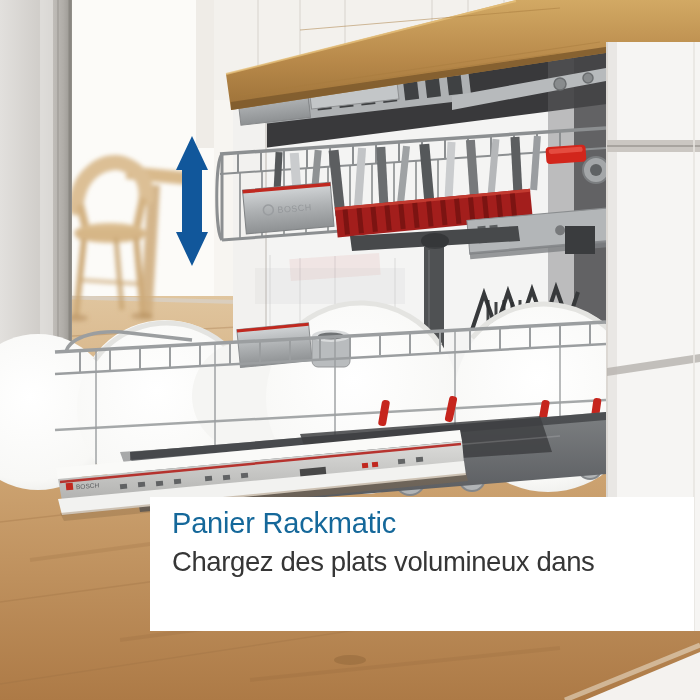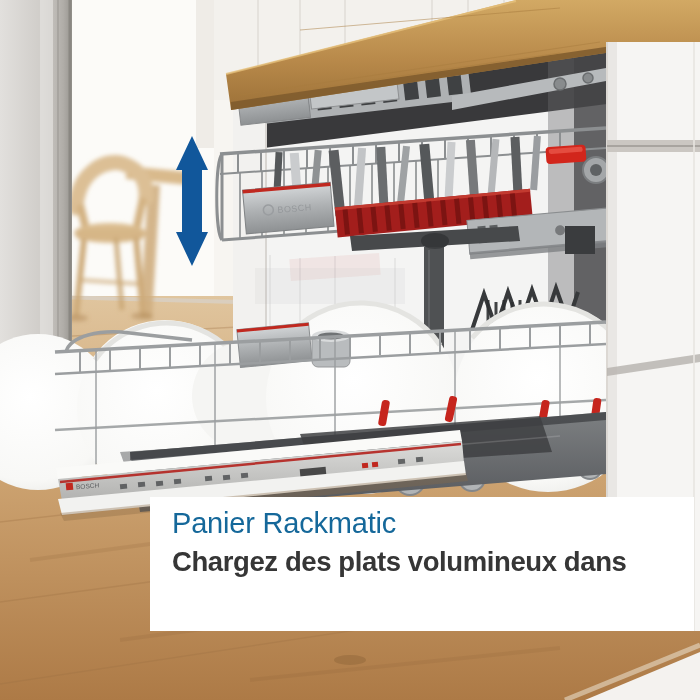--- a/index.html
+++ b/index.html
@@ -2,21 +2,21 @@
 <html><head>
 <meta charset="utf-8">
 <style>
   html,body{margin:0;padding:0;background:#ddd;}
   .stage{position:relative;width:700px;height:700px;overflow:hidden;background:#efece9;
          font-family:"Liberation Sans",sans-serif;}
   .stage svg{position:absolute;left:0;top:0;}
   .caption-card{position:absolute;left:150px;top:497px;width:544px;height:134px;
                 background:#ffffff;box-sizing:border-box;padding:9px 0 0 22px;}
   .caption-title{font-size:29px;color:#15689a;letter-spacing:-0.2px;line-height:34px;}
-  .caption-body{font-size:27.5px;color:#363636;line-height:38.5px;margin-top:3px;letter-spacing:-0.4px;font-weight:bold;}
+  .caption-body{font-size:27.5px;color:#363636;line-height:38.5px;margin-top:3px;letter-spacing:-0.4px;}
 </style>
 </head>
 <body>
 
 <div class="stage">
 <svg width="700" height="700" viewBox="0 0 700 700">
   <defs>
     <linearGradient id="floorGrad" x1="0" y1="0" x2="0" y2="1">
       <stop offset="0" stop-color="#e0c59e"></stop>
           <stop offset="0.4" stop-color="#cfa674"></stop>

